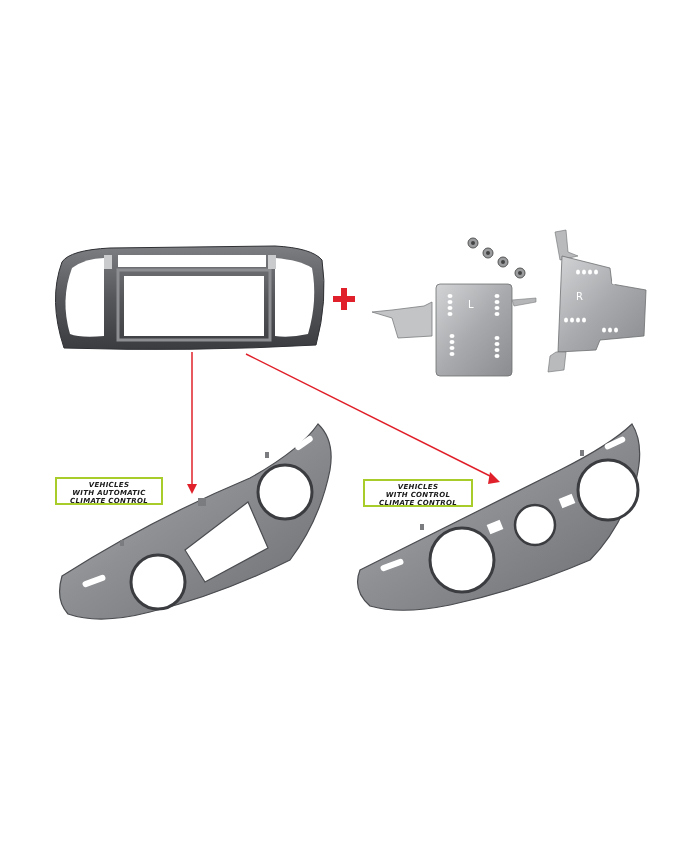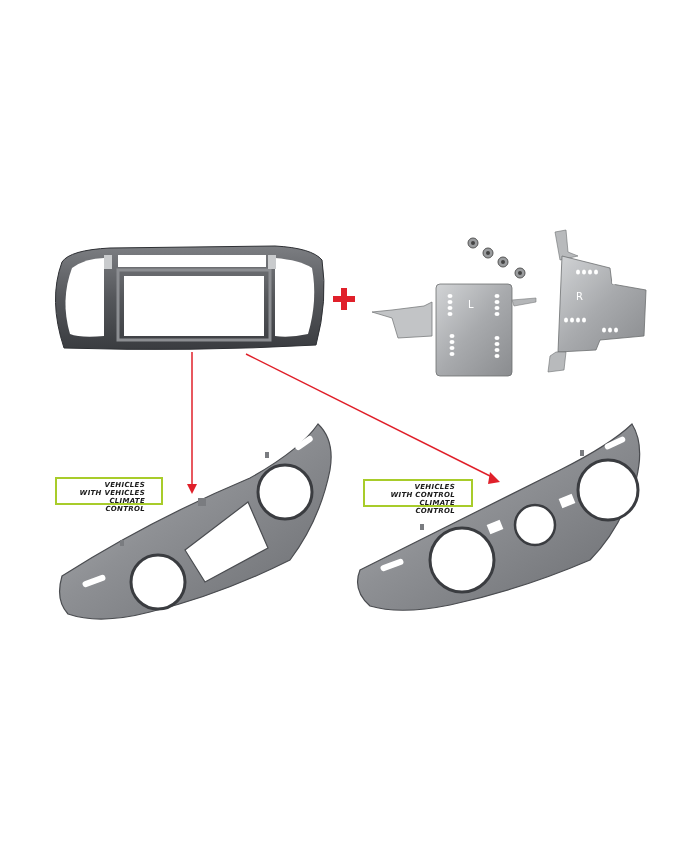--- a/index.html
+++ b/index.html
@@ -2,28 +2,28 @@
 <html><head>
 <meta charset="utf-8">
 <style>
   html, body { margin: 0; padding: 0; background: #ffffff; }
   body { width: 700px; height: 856px; position: relative; overflow: hidden; font-family: "DejaVu Sans", sans-serif; }
   .canvas { position: absolute; left: 0; top: 0; width: 700px; height: 856px; }
   .label-box {
     position: absolute;
     border: 2px solid #a8cc2a;
     background: #ffffff;
-    text-align: right;
+    text-align: center;
     font-family: "DejaVu Sans", sans-serif;
     font-weight: bold;
     font-style: italic;
     font-size: 7px;
     line-height: 8px;
     color: #1a1a1a;
-    padding: 2px 16px;
+    padding: 2px 4px;
     letter-spacing: 0.3px;
     box-sizing: border-box;
   }
   .label-box span { display: block; }
 </style>
 </head>
 <body>
 
 <div class="canvas">
 <svg width="700" height="856" viewBox="0 0 700 856" xmlns="http://www.w3.org/2000/svg">
@@ -168,21 +168,21 @@
     <rect x="604" y="440" width="22" height="6" rx="3" fill="#ffffff" transform="rotate(-25 615 443)"></rect>
 
     <rect x="420" y="524" width="4" height="6" fill="#7a7c80"></rect>
     <rect x="580" y="450" width="4" height="6" fill="#7a7c80"></rect>
   </g>
 </svg>
 </div>
 
 <div class="label-box" style="left:55px; top:477px; width:108px; height:28px;">
   <span>VEHICLES</span>
-  <span>WITH VEHICLES</span>
+  <span>WITH AUTOMATIC</span>
   <span>CLIMATE CONTROL</span>
 </div>
 
 <div class="label-box" style="left:363px; top:479px; width:110px; height:28px;">
   <span>VEHICLES</span>
   <span>WITH CONTROL</span>
   <span>CLIMATE CONTROL</span>
 </div>
 
 </body></html>

